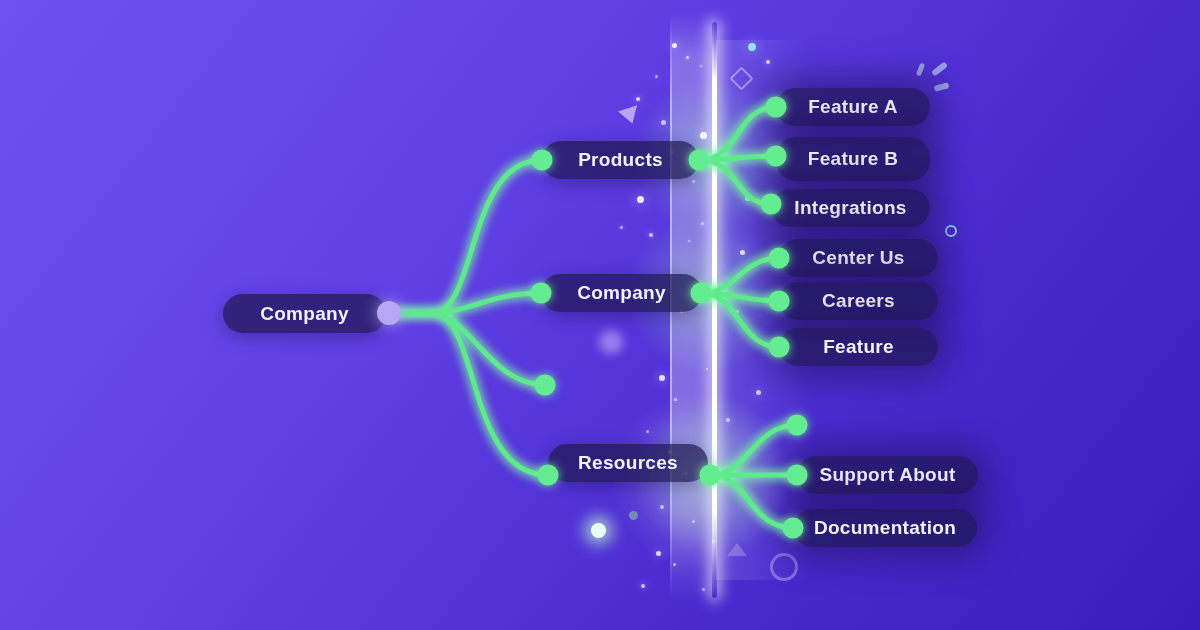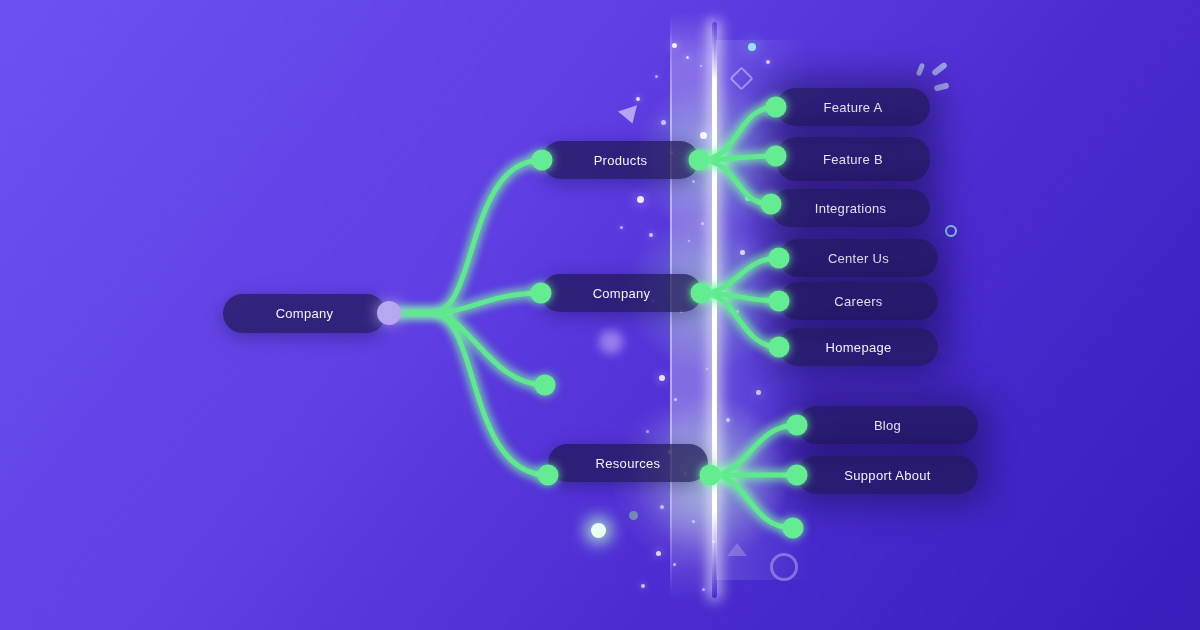--- a/index.html
+++ b/index.html
@@ -19,21 +19,21 @@
   .beam-wash{position:absolute;left:716px;top:40px;width:95px;height:540px;
     background:linear-gradient(90deg,rgba(215,228,255,.16),rgba(215,228,255,0));}
   .junction-glow{position:absolute;border-radius:50%;pointer-events:none;}
   .jg-green{background:radial-gradient(circle,rgba(160,255,190,.35) 0%,rgba(160,255,190,0) 70%);}
   .jg-white{background:radial-gradient(circle,rgba(255,255,255,.28) 0%,rgba(255,255,255,0) 70%);}
   
   .pill{position:absolute;border-radius:20px;background:rgba(30,23,82,.72);
     display:flex;align-items:center;justify-content:center;
     box-shadow:0 4px 18px rgba(18,9,60,.35);}
   .pill.halo{box-shadow:0 0 34px 12px rgba(22,12,66,.45);}
-  .pill .lbl{color:#f3f1fe;font-size:13px;font-weight:400;letter-spacing:.3px;white-space:nowrap;}
+  .pill .lbl{color:#f3f1fe;font-size:19px;font-weight:700;letter-spacing:.3px;white-space:nowrap;}
   
   svg.links{position:absolute;left:0;top:0;pointer-events:none;}
   .gGlow use{stroke:rgba(130,255,170,.45);stroke-width:11;fill:none;stroke-linecap:round;}
   .gGlow{filter:blur(4px);}
   .gCore use{stroke:#5fe98d;stroke-width:5;fill:none;stroke-linecap:round;}
   .gCore, .gDots{filter:drop-shadow(0 0 5px rgba(120,255,160,.8));}
   .gDots circle{fill:#64ec92;}
   .gRoot circle{fill:#b7a6f2;}
   .gRoot{filter:drop-shadow(0 0 8px rgba(183,166,242,.8));}
   
@@ -139,27 +139,27 @@
   <div class="pill halo" style="left:771px;top:189px;width:159px;height:38px">
       <span class="lbl">Integrations</span>
     </div>
   <div class="pill halo" style="left:779px;top:239px;width:159px;height:38px">
       <span class="lbl">Center Us</span>
     </div>
   <div class="pill halo" style="left:779px;top:282px;width:159px;height:38px">
       <span class="lbl">Careers</span>
     </div>
   <div class="pill halo" style="left:779px;top:328px;width:159px;height:38px">
-      <span class="lbl">Homepage</span>
-    </div>
-  <div class="pill halo" style="left:797px;top:406px;width:181px;height:38px">
-      <span class="lbl">Blog</span>
+      <span class="lbl">Feature</span>
     </div>
   <div class="pill halo" style="left:797px;top:456px;width:181px;height:38px">
       <span class="lbl">Support About</span>
+    </div>
+  <div class="pill halo" style="left:793px;top:509px;width:184px;height:38px">
+      <span class="lbl">Documentation</span>
     </div>
 
   <svg class="links" width="1200" height="630" viewBox="0 0 1200 630">
     <defs>
       <path id="l1" d="M390 313 H432 C478 313 466 160 542 160"></path>
       <path id="l2" d="M390 313 H432 C468 313 490 293 541 293"></path>
       <path id="l3" d="M390 313 H432 C468 313 490 385 545 385"></path>
       <path id="l4" d="M390 313 H432 C480 313 466 475 548 475"></path>
       <path id="l5" d="M699 160 C740 160 736 107 776 107"></path>
       <path id="l6" d="M699 160 C730 160 745 156 776 156"></path>

